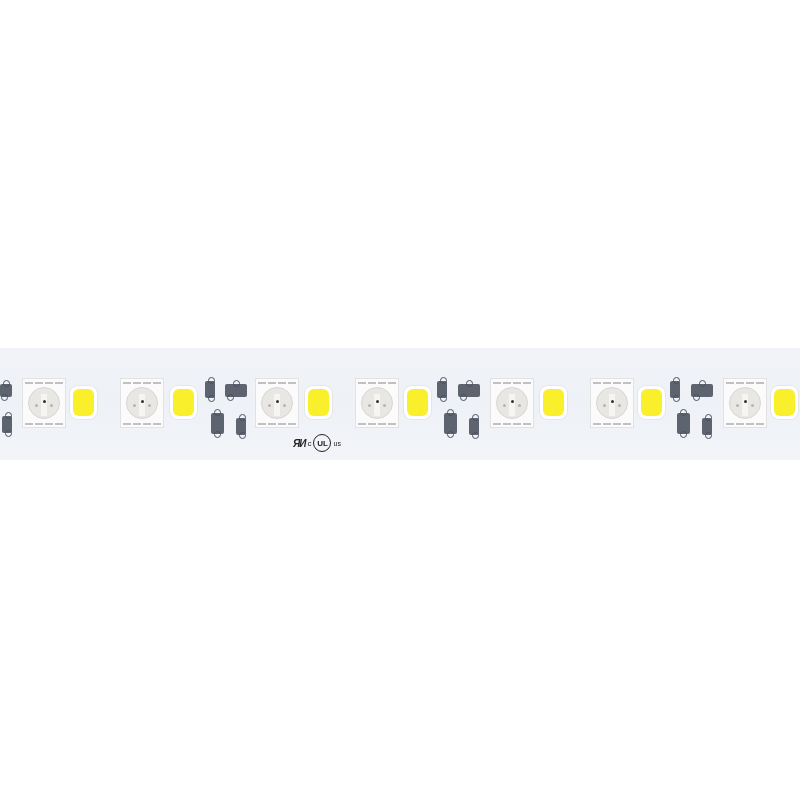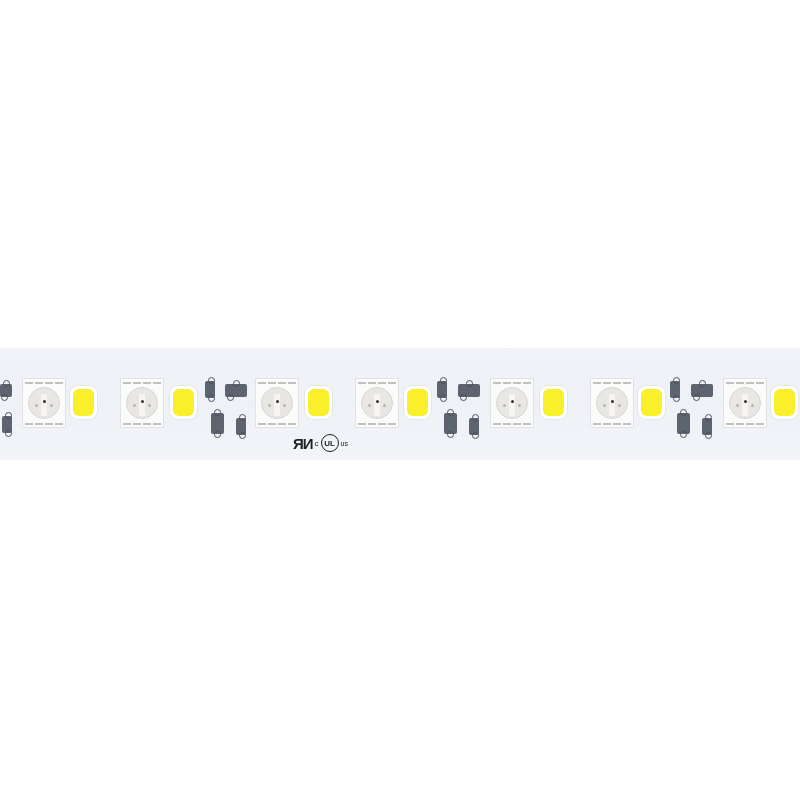--- a/index.html
+++ b/index.html
@@ -12,21 +12,21 @@
   .rgb .pl { position:absolute; left:6px; top:16px; width:3px; height:3px; border-radius:50%; background:#b9b4ad; }
   .rgb .pr { position:absolute; left:21px; top:16px; width:3px; height:3px; border-radius:50%; background:#b9b4ad; }
   .rgb .txt { position:absolute; left:2px; width:38px; height:2px; background:repeating-linear-gradient(90deg,#9a9a9a 0 8px,transparent 8px 10px); opacity:.6; }
   .ylw { position:absolute; top:386px; width:27px; height:33px; background:#fff; border-radius:8px; box-shadow:0 0 0 1px #e6e6e6; }
   .ylw span { position:absolute; left:3px; top:3px; right:3px; bottom:3px; border-radius:6px; background:#f9ef2a; }
   .res { position:absolute; background:#5d6470; border-radius:2px; }
   .res::before, .res::after { content:""; position:absolute; width:5px; height:5px; border:1px solid #4c525c; border-radius:50%; background:transparent; }
   .res.v::before { left:3px; top:-4px; } .res.v::after { left:3px; bottom:-4px; }
   .res.h::before { top:-4px; left:50%; margin-left:-3px; } .res.h::after { bottom:-4px; left:10%; }
   .ul { position:absolute; left:293px; top:434px; height:18px; display:flex; align-items:center; gap:2px; color:#222; }
-  .ul .ru { font-weight:bold; font-size:15px; letter-spacing:-1px; }
+  .ul .ru { font-weight:bold; font-size:10px; font-style:italic; letter-spacing:-1px; }
   .ul .c { font-size:8px; }
   .ul .circle { width:16px; height:16px; border:1.5px solid #222; border-radius:50%; display:flex; align-items:center; justify-content:center; font-size:8px; font-weight:bold; }
   .ul .us { font-size:7px; }
 </style>
 </head>
 <body>
 
 <div class="strip">
 </div>
 

